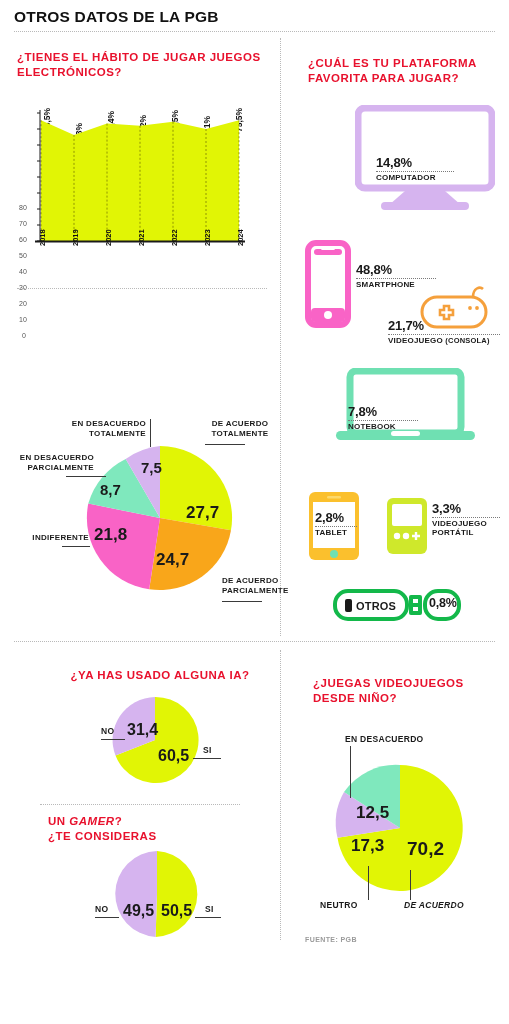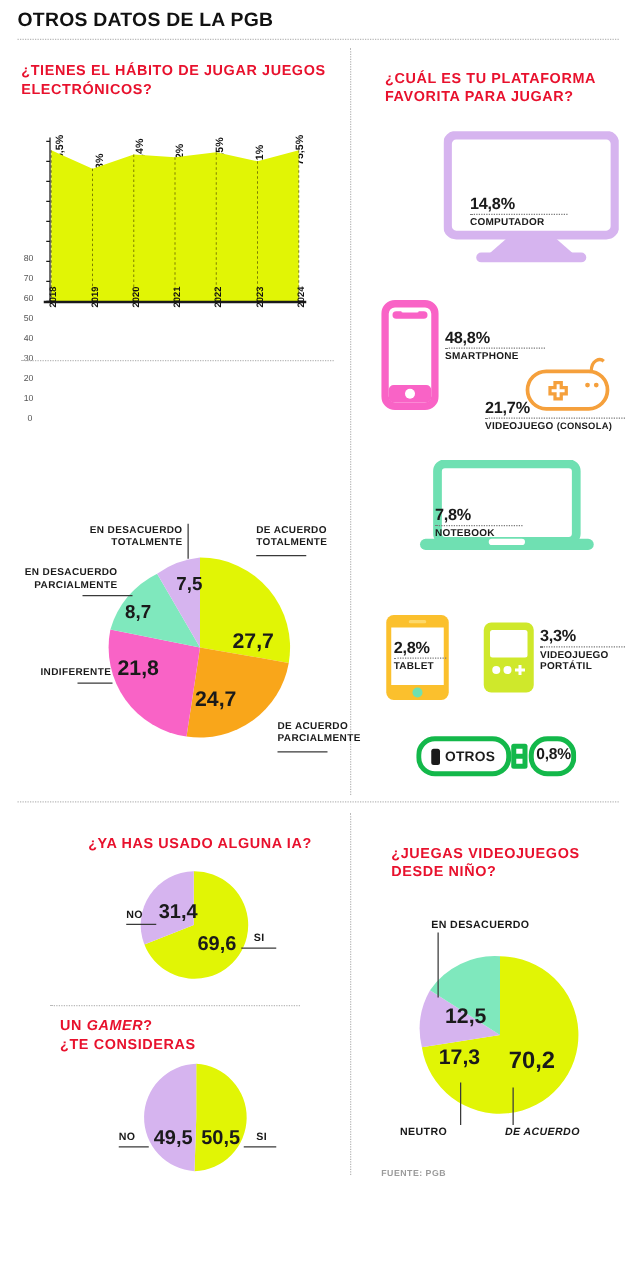--- a/index.html
+++ b/index.html
@@ -134,21 +134,21 @@
       <path d="M160,103 L125.7,43.9 A72,72 0 0,1 160,31 Z" fill="#d6b4ef"></path>
     </svg>
 
     <div class="abs bignum" style="left:186px;top:88px;font-size:17px;">27,7</div>
     <div class="abs bignum" style="left:156px;top:135px;font-size:17px;">24,7</div>
     <div class="abs bignum" style="left:94px;top:110px;font-size:17px;">21,8</div>
     <div class="abs bignum" style="left:100px;top:66px;font-size:15px;">8,7</div>
     <div class="abs bignum" style="left:141px;top:44px;font-size:15px;">7,5</div>
 
     
-    <div class="abs lbl" style="left:205px;top:4px;width:70px;">DE ACUERDO TOTALMENTE</div>
+    <div class="abs lbl" style="left:205px;top:4px;width:70px;text-align:center;">DE ACUERDO TOTALMENTE</div>
     <div class="leader" style="left:205px;top:29px;width:40px;"></div>
 
     <div class="abs lbl" style="left:222px;top:161px;width:58px;">DE ACUERDO PARCIALMENTE</div>
     <div class="leader" style="left:222px;top:186px;width:40px;"></div>
 
     <div class="abs lbl" style="left:25px;top:118px;width:64px;text-align:right;">INDIFERENTE</div>
     <div class="leader" style="left:62px;top:131px;width:28px;"></div>
 
     <div class="abs lbl" style="left:6px;top:38px;width:88px;text-align:right;">EN DESACUERDO PARCIALMENTE</div>
     <div class="leader" style="left:66px;top:61px;width:40px;"></div>
@@ -265,21 +265,21 @@
 
   <div class="abs qtitle" style="left:45px;top:668px;width:230px;text-align:center;">¿YA HAS USADO ALGUNA IA?</div>
 
   <div class="abs" style="left:95px;top:695px;width:130px;height:90px;">
     <svg width="130" height="90" viewBox="0 0 130 90">
 
       <path d="M60,45 L60,2 A43,43 0 1,1 20.5,60.6 Z" fill="#e1f505"></path>
       <path d="M60,45 L20.5,60.6 A43,43 0 0,1 60,2 Z" fill="#d6b4ef"></path>
     </svg>
     <div class="abs bignum" style="left:32px;top:26px;font-size:16px;">31,4</div>
-    <div class="abs bignum" style="left:63px;top:52px;font-size:16px;">69,6</div>
+    <div class="abs bignum" style="left:63px;top:52px;font-size:16px;">60,5</div>
     <div class="abs lbl" style="left:6px;top:31px;font-size:8.5px;">NO</div>
     <div class="leader" style="left:6px;top:44px;width:24px;"></div>
     <div class="abs lbl" style="left:108px;top:50px;font-size:8.5px;">SI</div>
     <div class="leader" style="left:98px;top:63px;width:28px;"></div>
   </div>
 
   <div class="hdot" style="left:40px;top:804px;width:200px;"></div>
 
   <div class="abs qtitle" style="left:48px;top:814px;width:200px;">
     <div>

